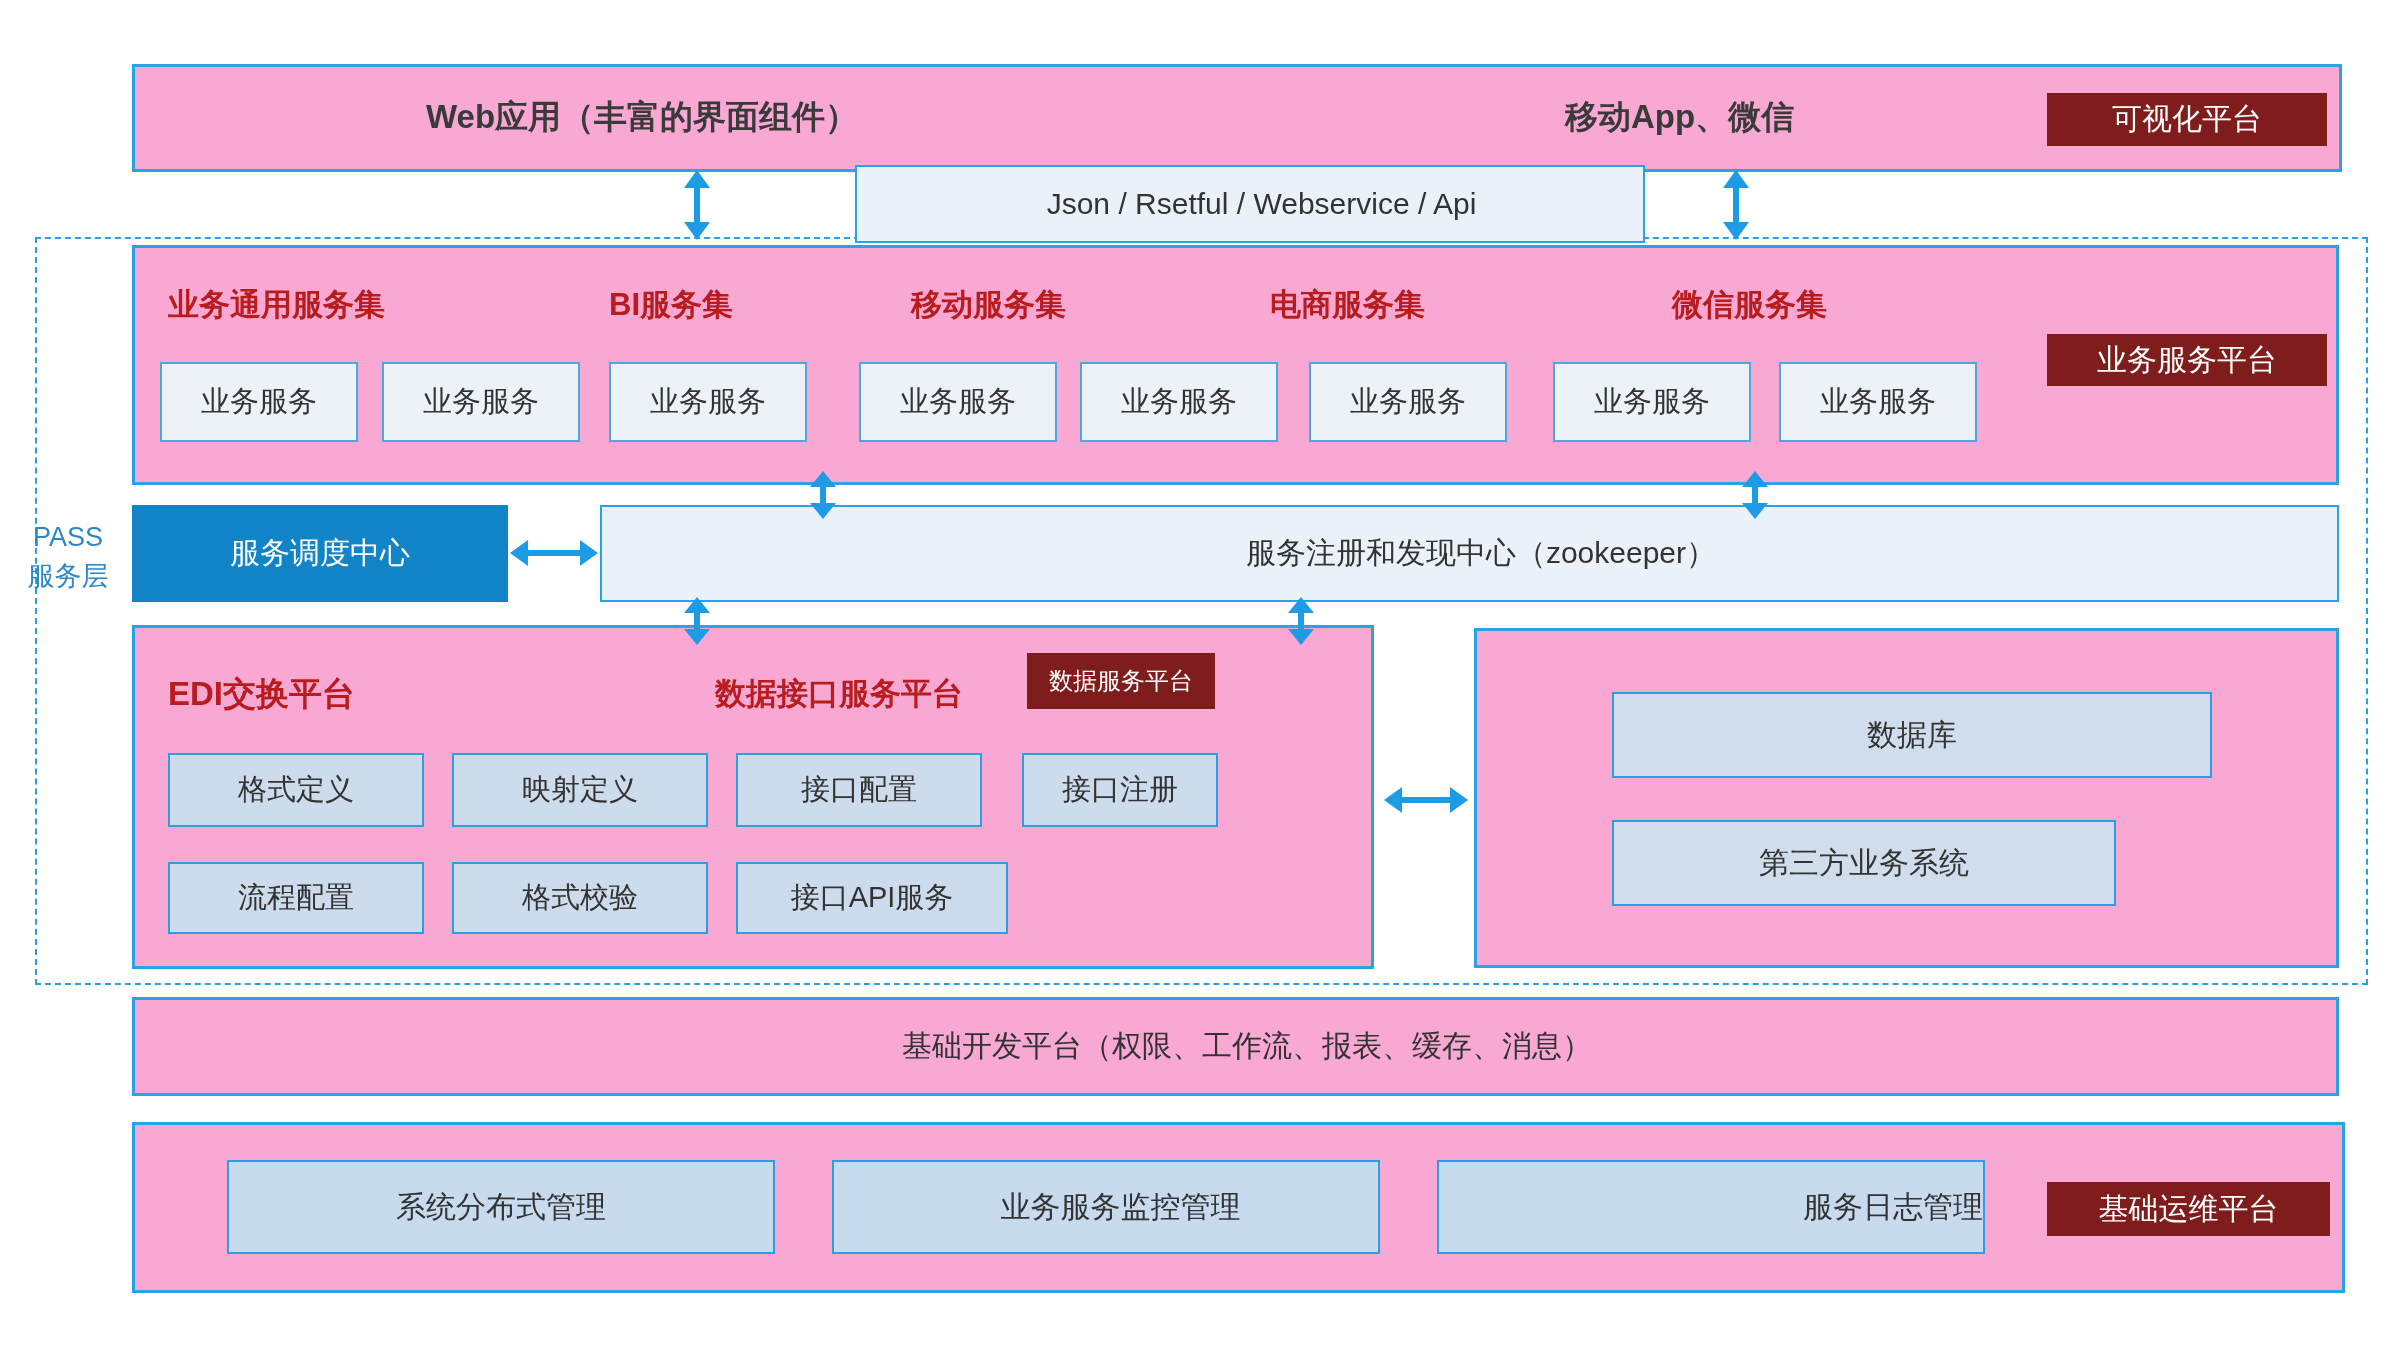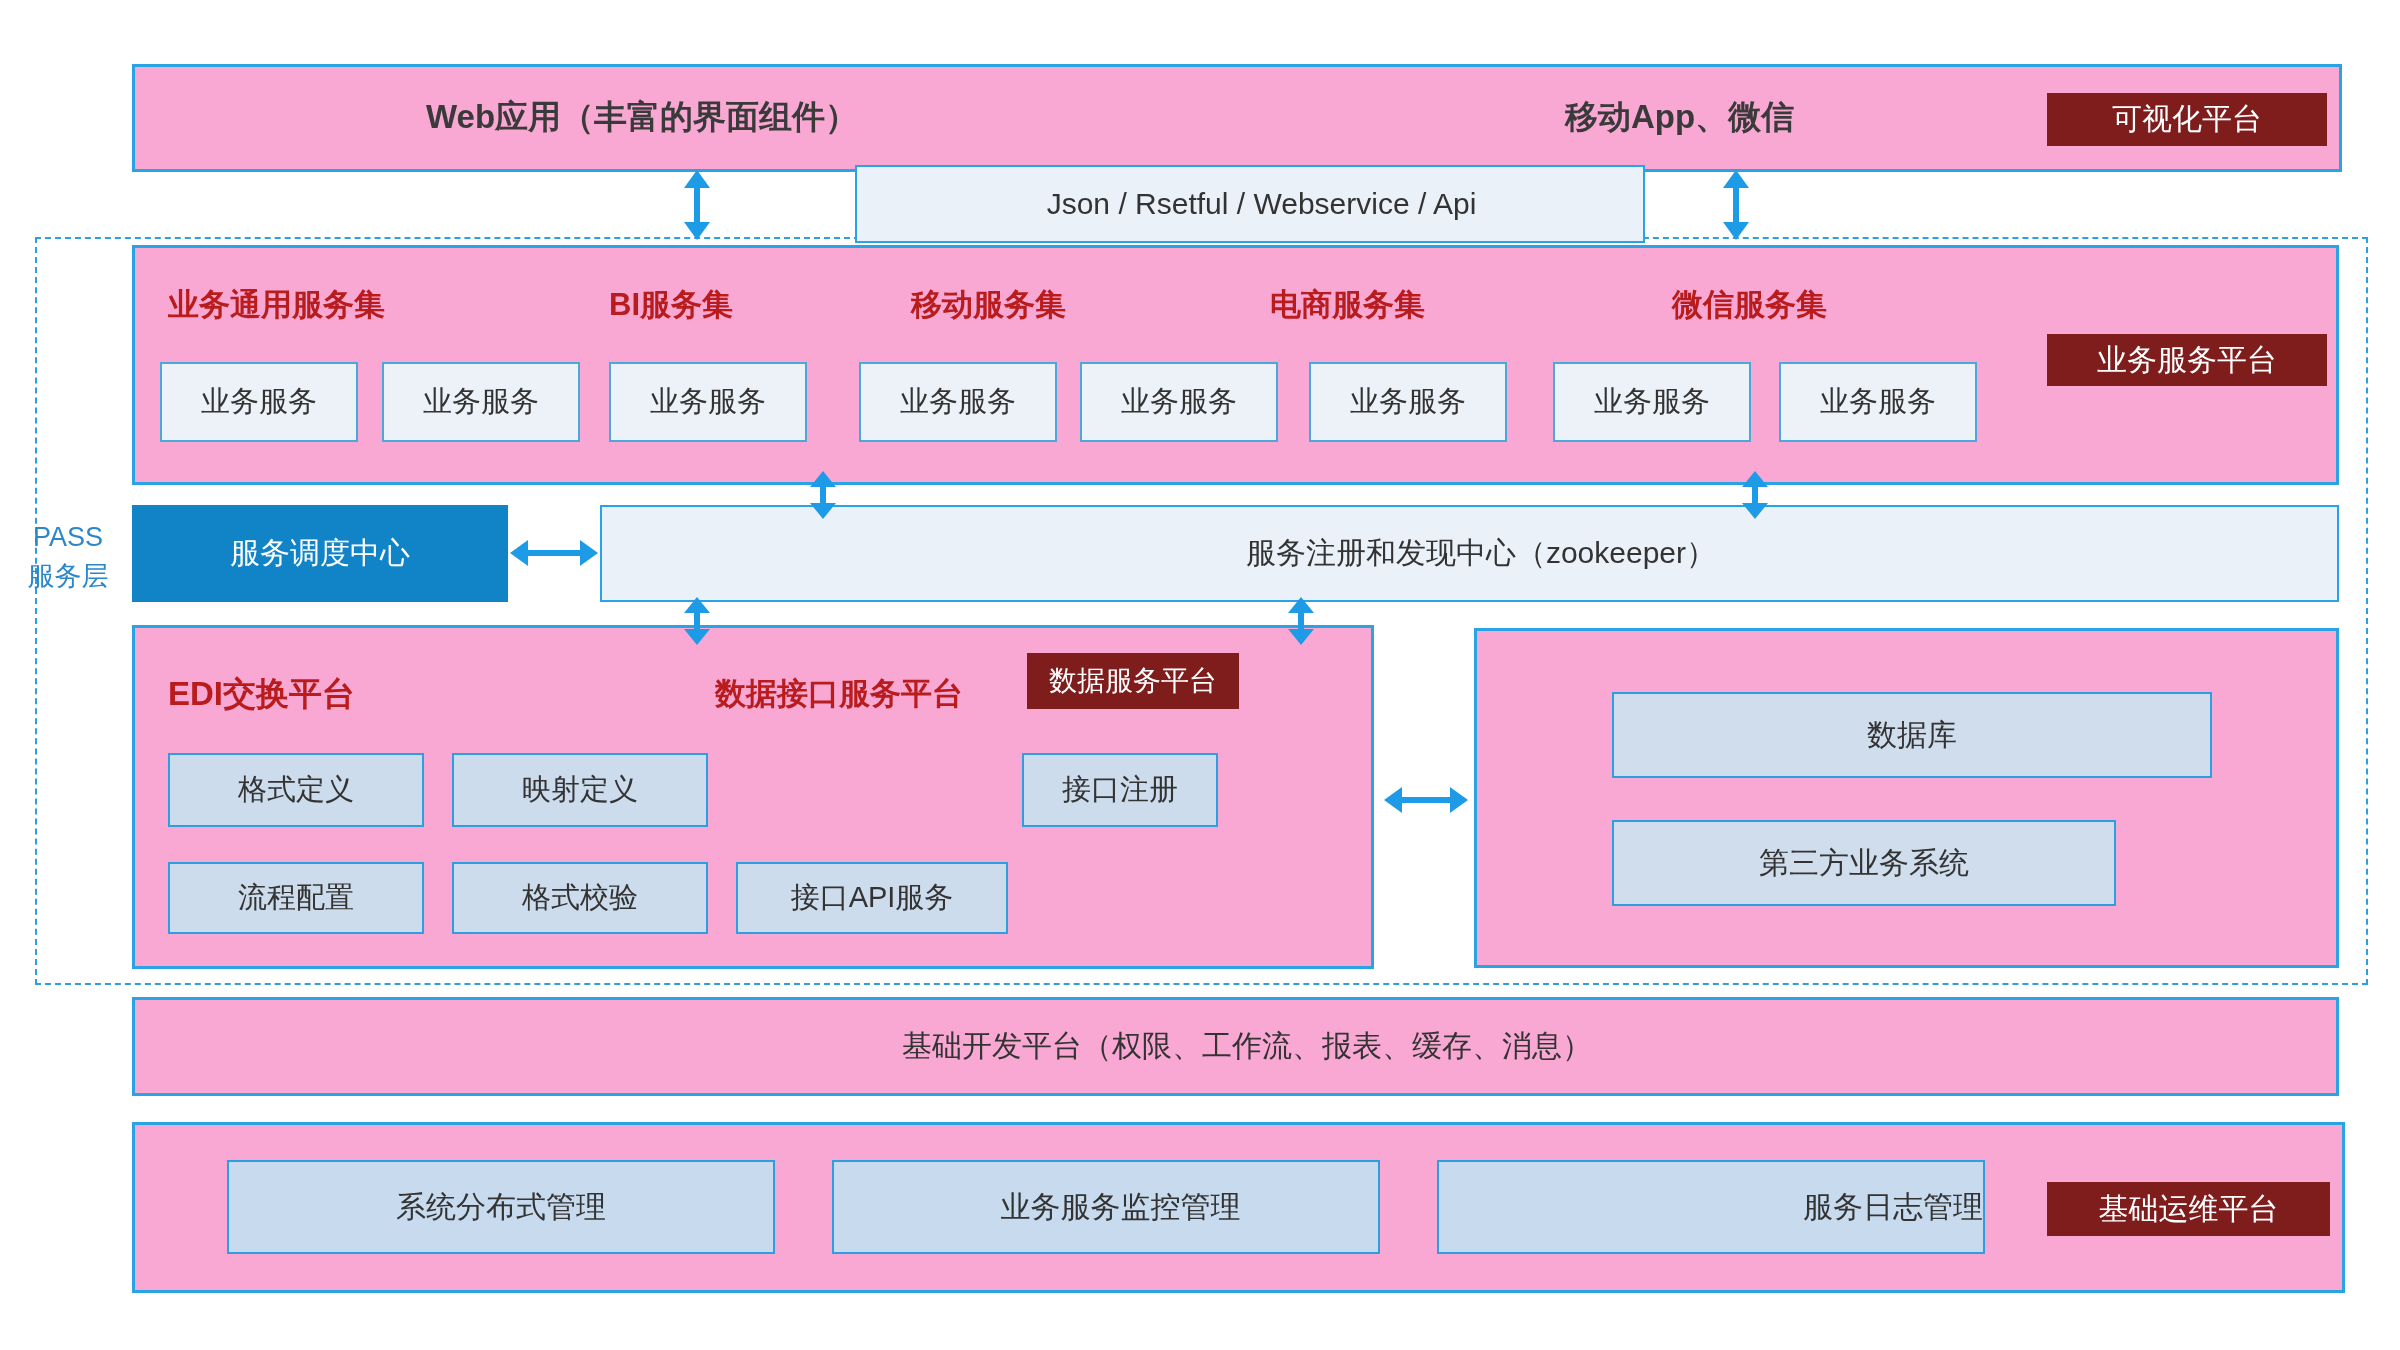--- a/index.html
+++ b/index.html
@@ -81,27 +81,30 @@
   <div class="abs deepbox" style="left:132px;top:505px;width:376px;height:97px;">
     <span>服务调度中心</span>
   </div>
   <div class="abs lightbox center plain" style="left:600px;top:505px;width:1739px;height:97px;">
     <span>服务注册和发现中心（zookeeper）</span>
   </div>
 
   <div class="abs frame" style="left:132px;top:625px;width:1242px;height:344px;"></div>
   <div class="abs navy" style="left:168px;top:672px;font-size:33px;">EDI交换平台</div>
   <div class="abs navy" style="left:715px;top:673px;">数据接口服务平台</div>
-  <div class="abs badge" style="left:1027px;top:653px;width:212px;height:56px;font-size:28px;">数据服务平台</div>
+  <div class="abs badge" style="left:1027px;top:653px;width:188px;height:56px;font-size:24px;">数据服务平台</div>
 
   <div class="abs midbox" style="left:168px;top:753px;width:256px;height:74px;">
       <span>格式定义</span>
     </div>
   <div class="abs midbox" style="left:452px;top:753px;width:256px;height:74px;">
       <span>映射定义</span>
+    </div>
+  <div class="abs midbox" style="left:736px;top:753px;width:246px;height:74px;">
+      <span>接口配置</span>
     </div>
   <div class="abs midbox" style="left:1022px;top:753px;width:196px;height:74px;">
       <span>接口注册</span>
     </div>
   <div class="abs midbox" style="left:168px;top:862px;width:256px;height:72px;">
       <span>流程配置</span>
     </div>
   <div class="abs midbox" style="left:452px;top:862px;width:256px;height:72px;">
       <span>格式校验</span>
     </div>

